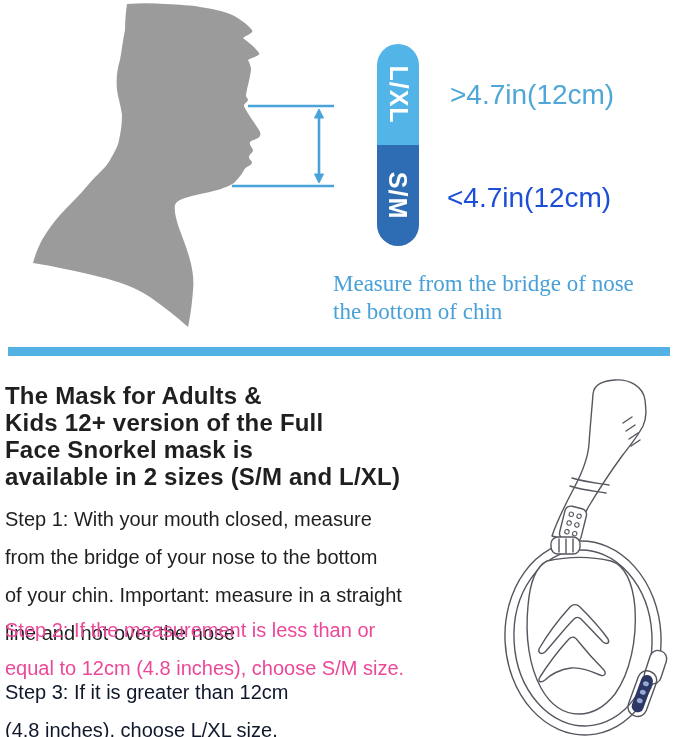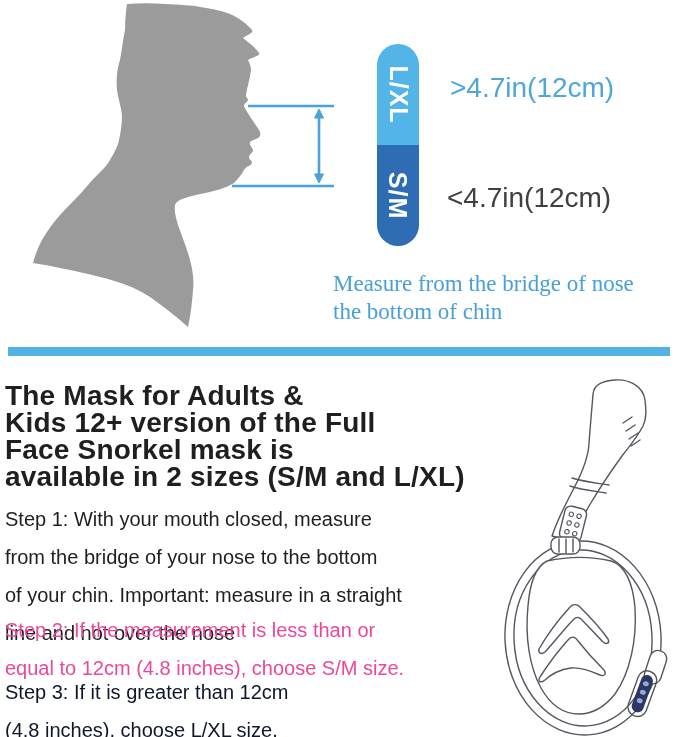--- a/index.html
+++ b/index.html
@@ -17,34 +17,34 @@
     left:377px; top:44px; width:42px; height:202px;
     border-radius:22px; overflow:hidden; display:flex; flex-direction:column;
   }
   .pill-half { flex:1; display:flex; align-items:center; justify-content:center; }
   .pill-half span {
     transform:rotate(90deg); color:#ffffff; font-weight:bold;
     font-size:25px; letter-spacing:1px; white-space:nowrap;
   }
 
   .size-text { font-size:28px; white-space:nowrap; }
-  .size-text.lxl { left:450px; top:72px; }
+  .size-text.lxl { left:450px; top:79px; }
   .size-text.sm  { left:447px; top:182px; }
 
   .measure-note {
     left:333px; top:270px; width:350px;
     font-size:23px; line-height:28px; white-space:pre-line;font-family:Liberation Serif, serif;
   }
 
   .divider { left:8px; top:347px; width:662px; height:9px; }
 
   
   .heading {
     left:5px; top:382px; width:510px;
-    font-size:28px; font-weight:bold; line-height:27px;
+    font-size:24px; font-weight:bold; line-height:27px;
     white-space:pre-line; letter-spacing:0.2px;
   }
   .step {
     left:5px; width:520px;
     font-size:20px; line-height:38px; white-space:pre-line;
   }
   .step.s1 { top:500px; }
   .step.s2 { top:611px; }
   .step.s3 { top:673px; }
 
@@ -114,21 +114,21 @@
     <div class="abs size-pill">
       <div class="pill-half" style="background-color: rgb(83, 180, 231);">
         <span>L/XL</span>
       </div>
       <div class="pill-half" style="background-color: rgb(46, 109, 180);">
         <span>S/M</span>
       </div>
     </div>
 
     <div class="abs size-text lxl" style="color: rgb(79, 167, 216);">&gt;4.7in(12cm)</div>
-    <div class="abs size-text sm" style="color: #404040;">&lt;4.7in(12cm)</div>
+    <div class="abs size-text sm" style="color: #1d4ed8;">&lt;4.7in(12cm)</div>
 
     <div class="abs measure-note" style="color: rgb(73, 160, 216);">Measure from the bridge of nose
 the bottom of chin</div>
   </div>
 
   <div class="abs divider" style="background-color: rgb(84, 177, 227);"></div>
 
   <div>
     <div class="abs heading" style="color: rgb(31, 31, 31);">The Mask for Adults &amp;
 Kids 12+ version of the Full

